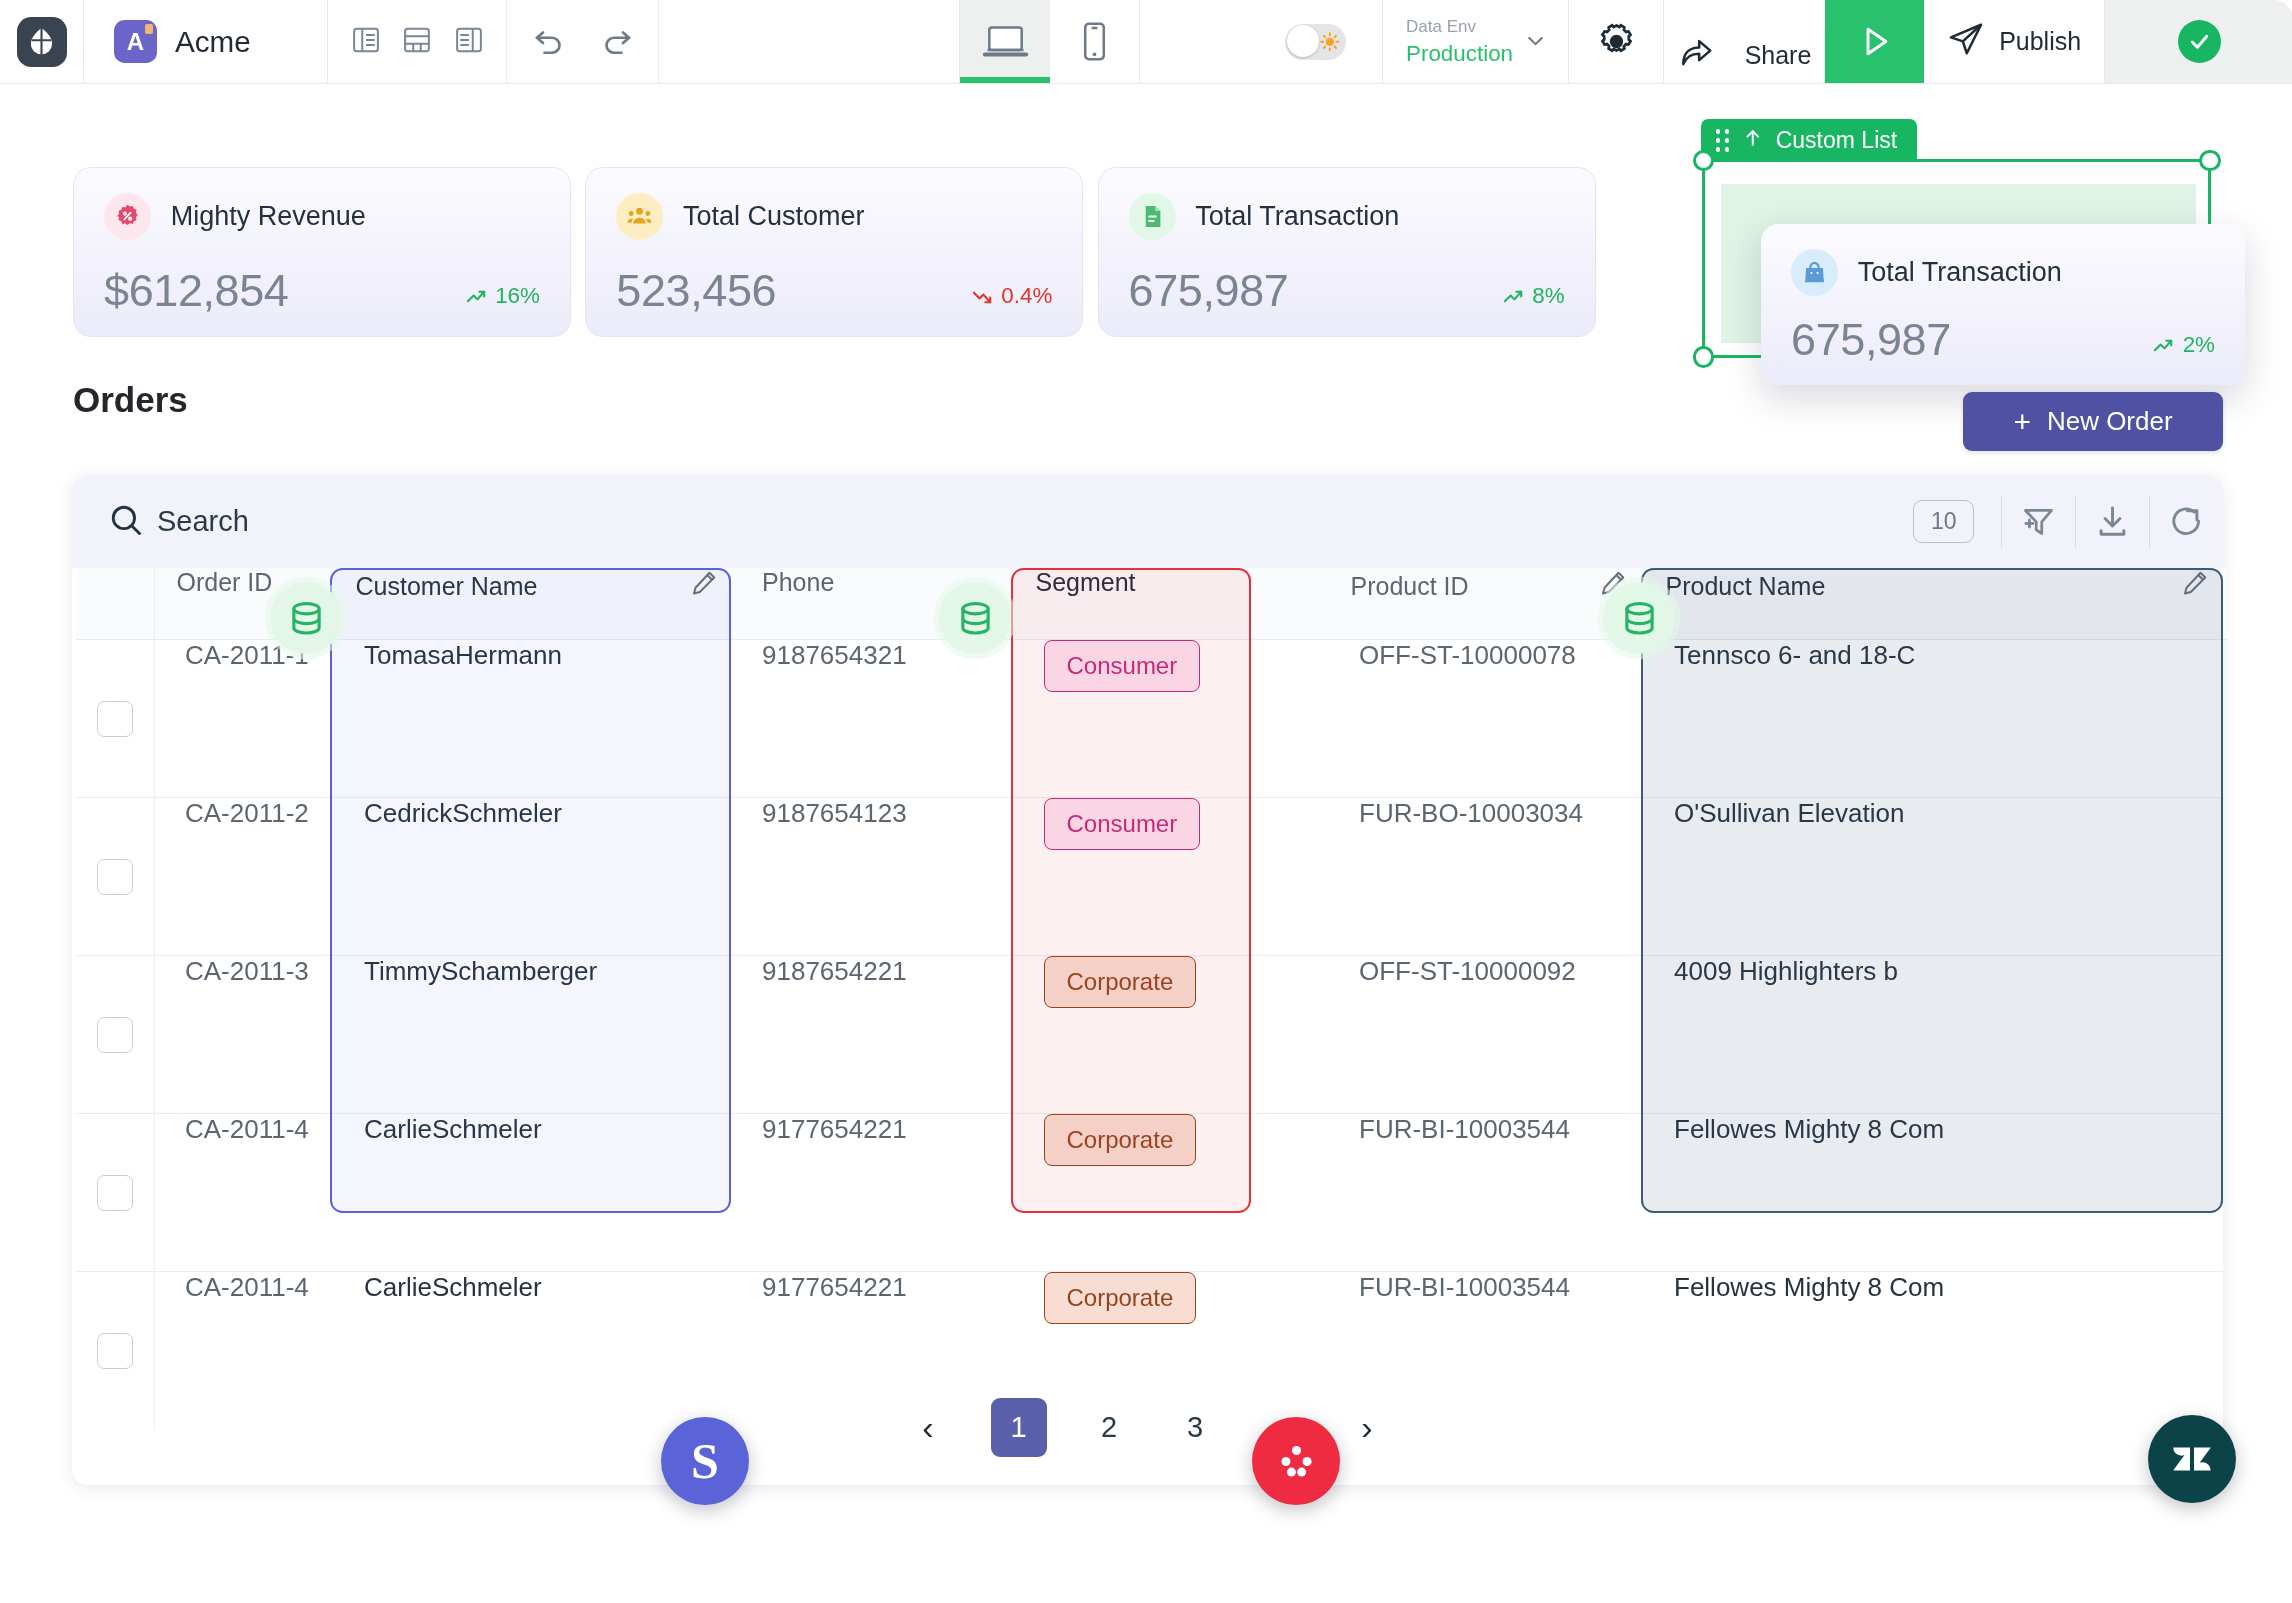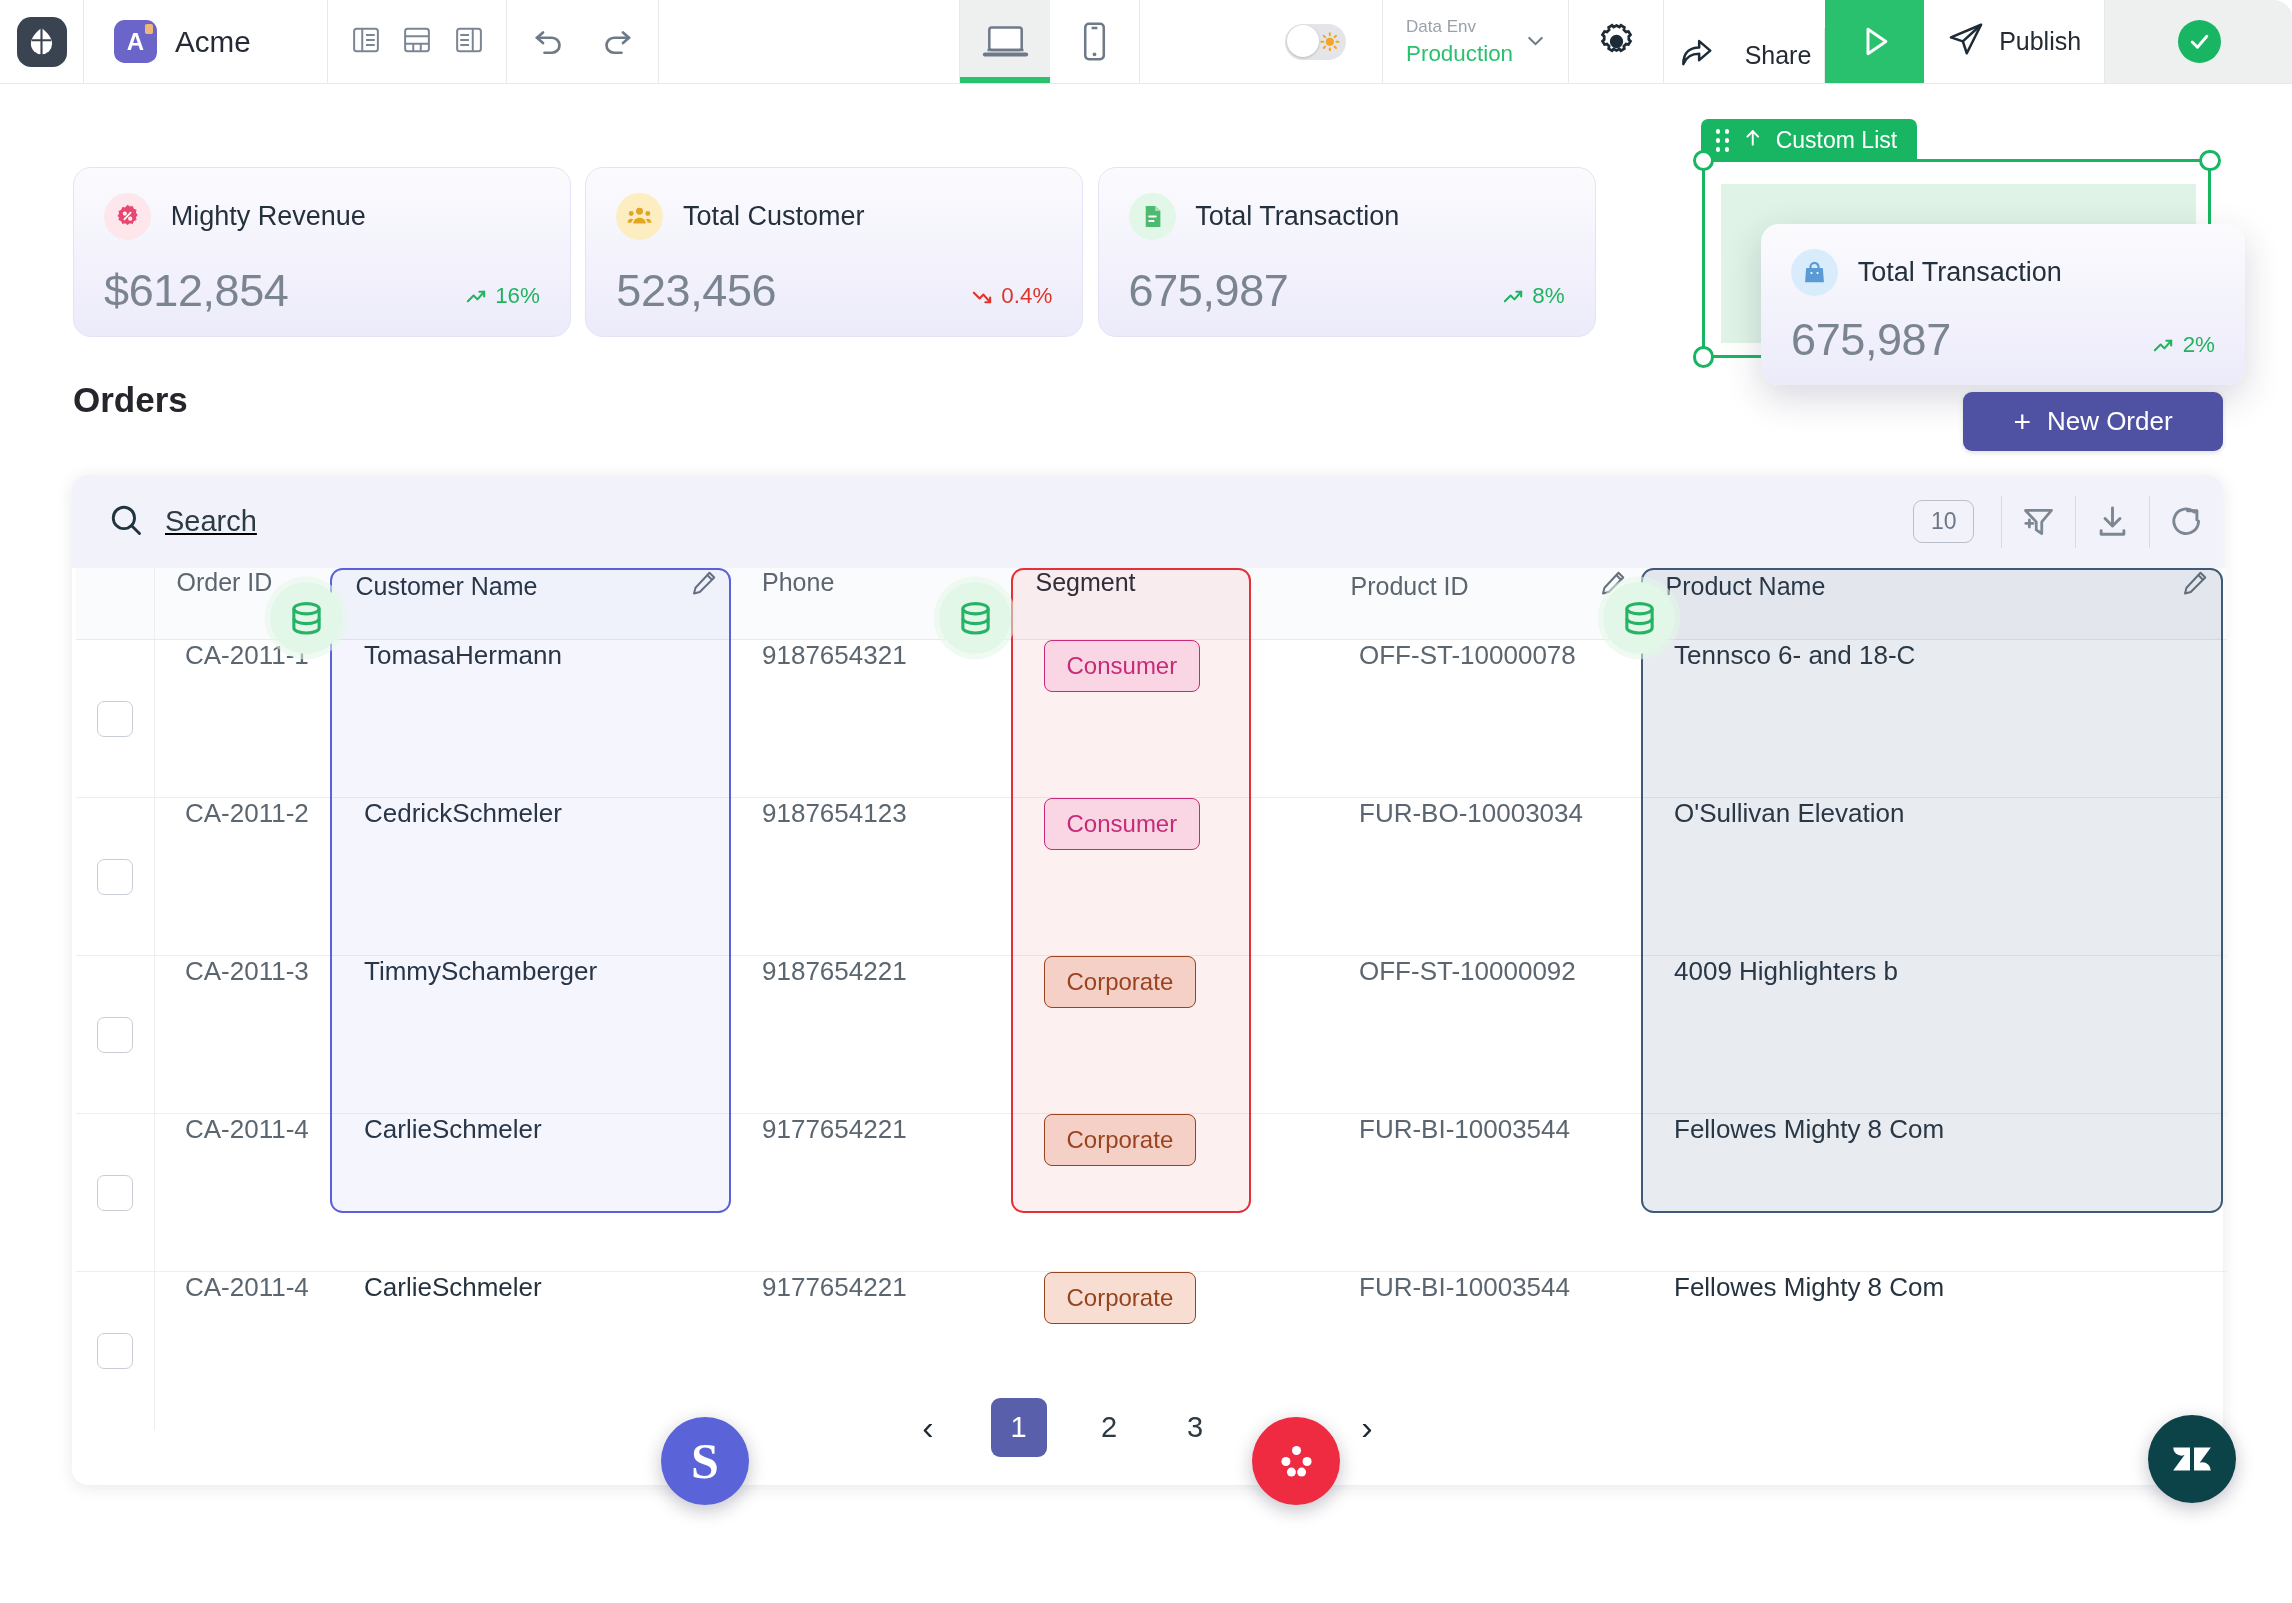--- a/index.html
+++ b/index.html
@@ -183,21 +183,21 @@
   .panel{
     position:absolute;left:72px;top:475px;width:2151px;height:1010px;
     background:#ffffff;border-radius:16px;
     box-shadow:0 2.7px 16px rgba(40,40,70,.10);
   }
   .searchbar{
     position:absolute;left:0;top:0;width:2151px;height:93px;
     background:#f2f3fa;border-radius:16px 16px 0 0;
     display:flex;align-items:center;
   }
-  .search-left{display:flex;align-items:center;gap:21px;padding-left:36px;flex:1;text-decoration:underline;}
+  .search-left{display:flex;align-items:center;gap:13px;padding-left:36px;flex:1;}
   .search-ph{font-size:29px;color:#2c3a44;}
   .search-right{display:flex;align-items:center;height:100%;}
   .pill-10{
     width:61px;height:43px;border:1.8px solid #b9bfcb;border-radius:9px;
     display:flex;align-items:center;justify-content:center;font-size:23px;color:#6d7786;
     margin-right:27px;
   }
   .sr-sep{width:0.9px;height:52px;background:#d8dbe4;}
   .sr-btn{width:73px;display:flex;align-items:center;justify-content:center;}
 

